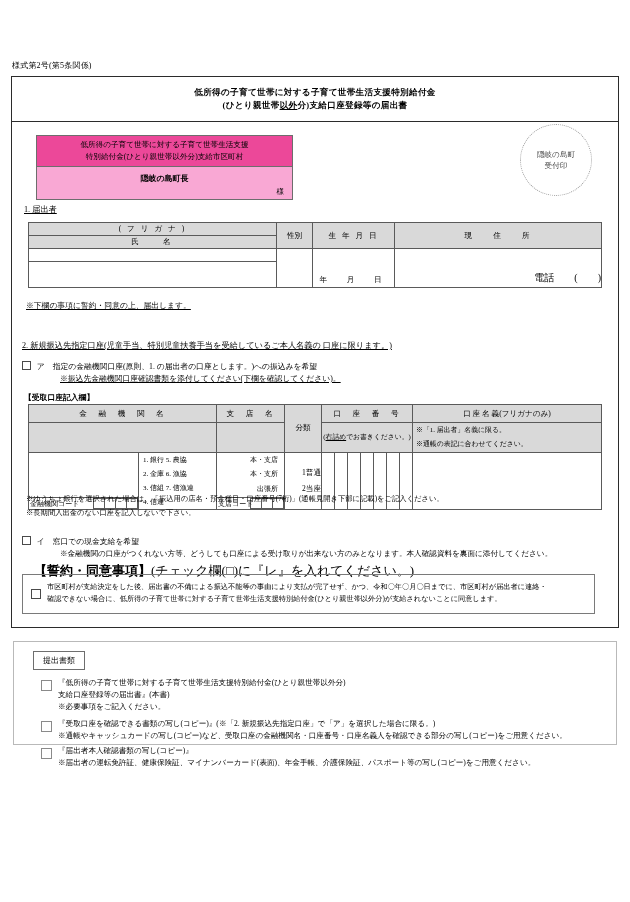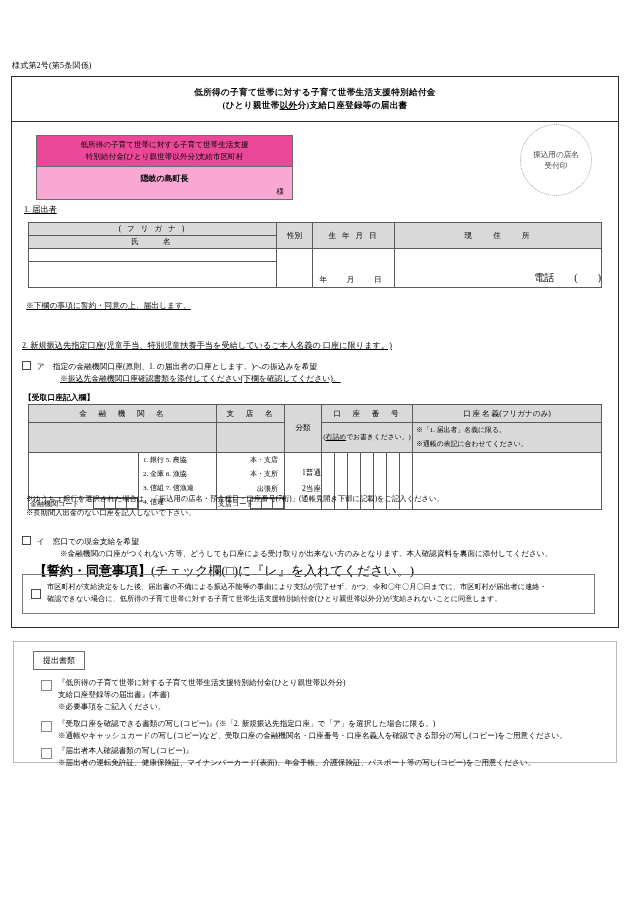--- a/index.html
+++ b/index.html
@@ -291,21 +291,21 @@
     right: 6px;
     font-size: 7.2px;
     line-height: 1.65;
   }
   
   .docs-box {
     position: absolute;
     left: 13px;
     top: 641px;
     width: 604px;
-    height: 122px;
+    height: 104px;
     border: 1.2px solid #b9b9b9;
     box-sizing: border-box;
   }
   .docs-tag {
     position: absolute;
     left: 19px;
     top: 9px;
     border: 0.9px solid #6e6e6e;
     padding: 3px 9px;
     font-size: 8px;
@@ -351,21 +351,21 @@
         <div>低所得の子育て世帯に対する子育て世帯生活支援</div>
         <div>特別給付金(ひとり親世帯以外分)支給市区町村</div>
       </div>
       <div class="addressee-body">
         <div class="addressee-name">隠岐の島町長</div>
         <div class="addressee-sama">様</div>
       </div>
     </div>
 
     <div class="seal">
-      <span>振込用の店名</span>
+      <span>隠岐の島町</span>
       <span>受付印</span>
     </div>
 
   </div>
 
   <div class="sec-head" id="sec1-head">1. 届出者</div>
 
   <table class="grid applicant-tbl">
     <colgroup>
       <col style="width:248px">

